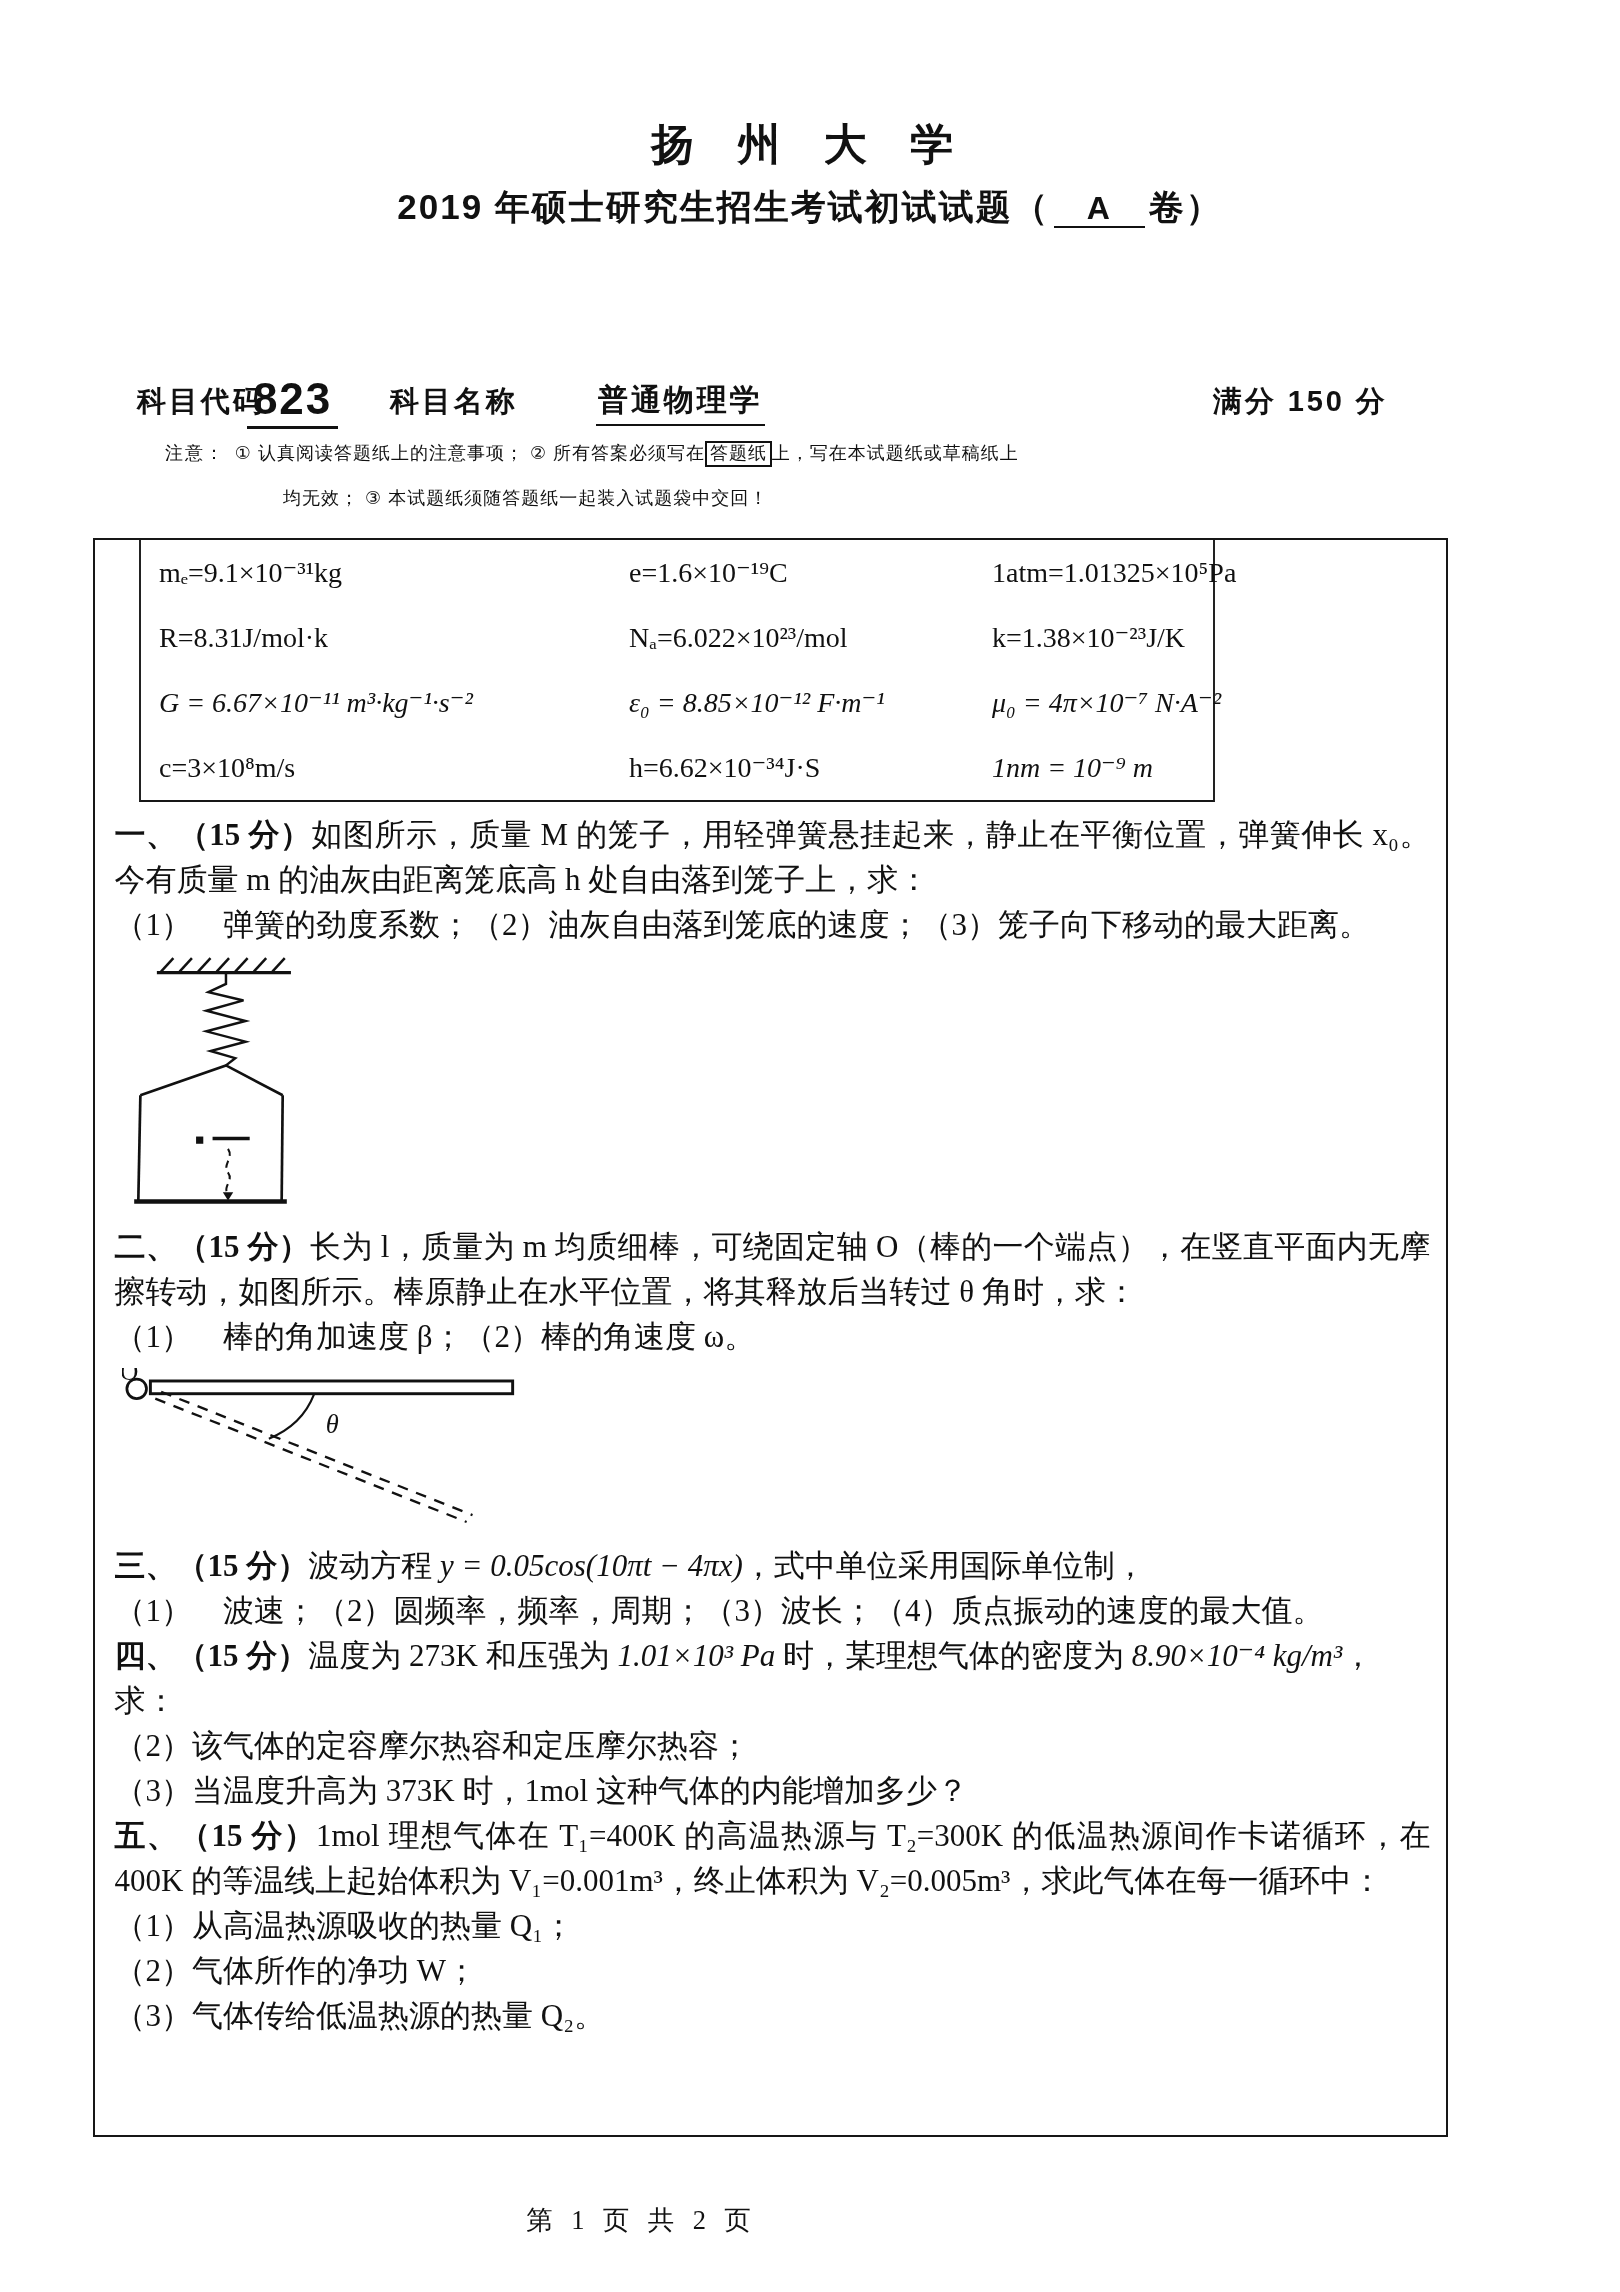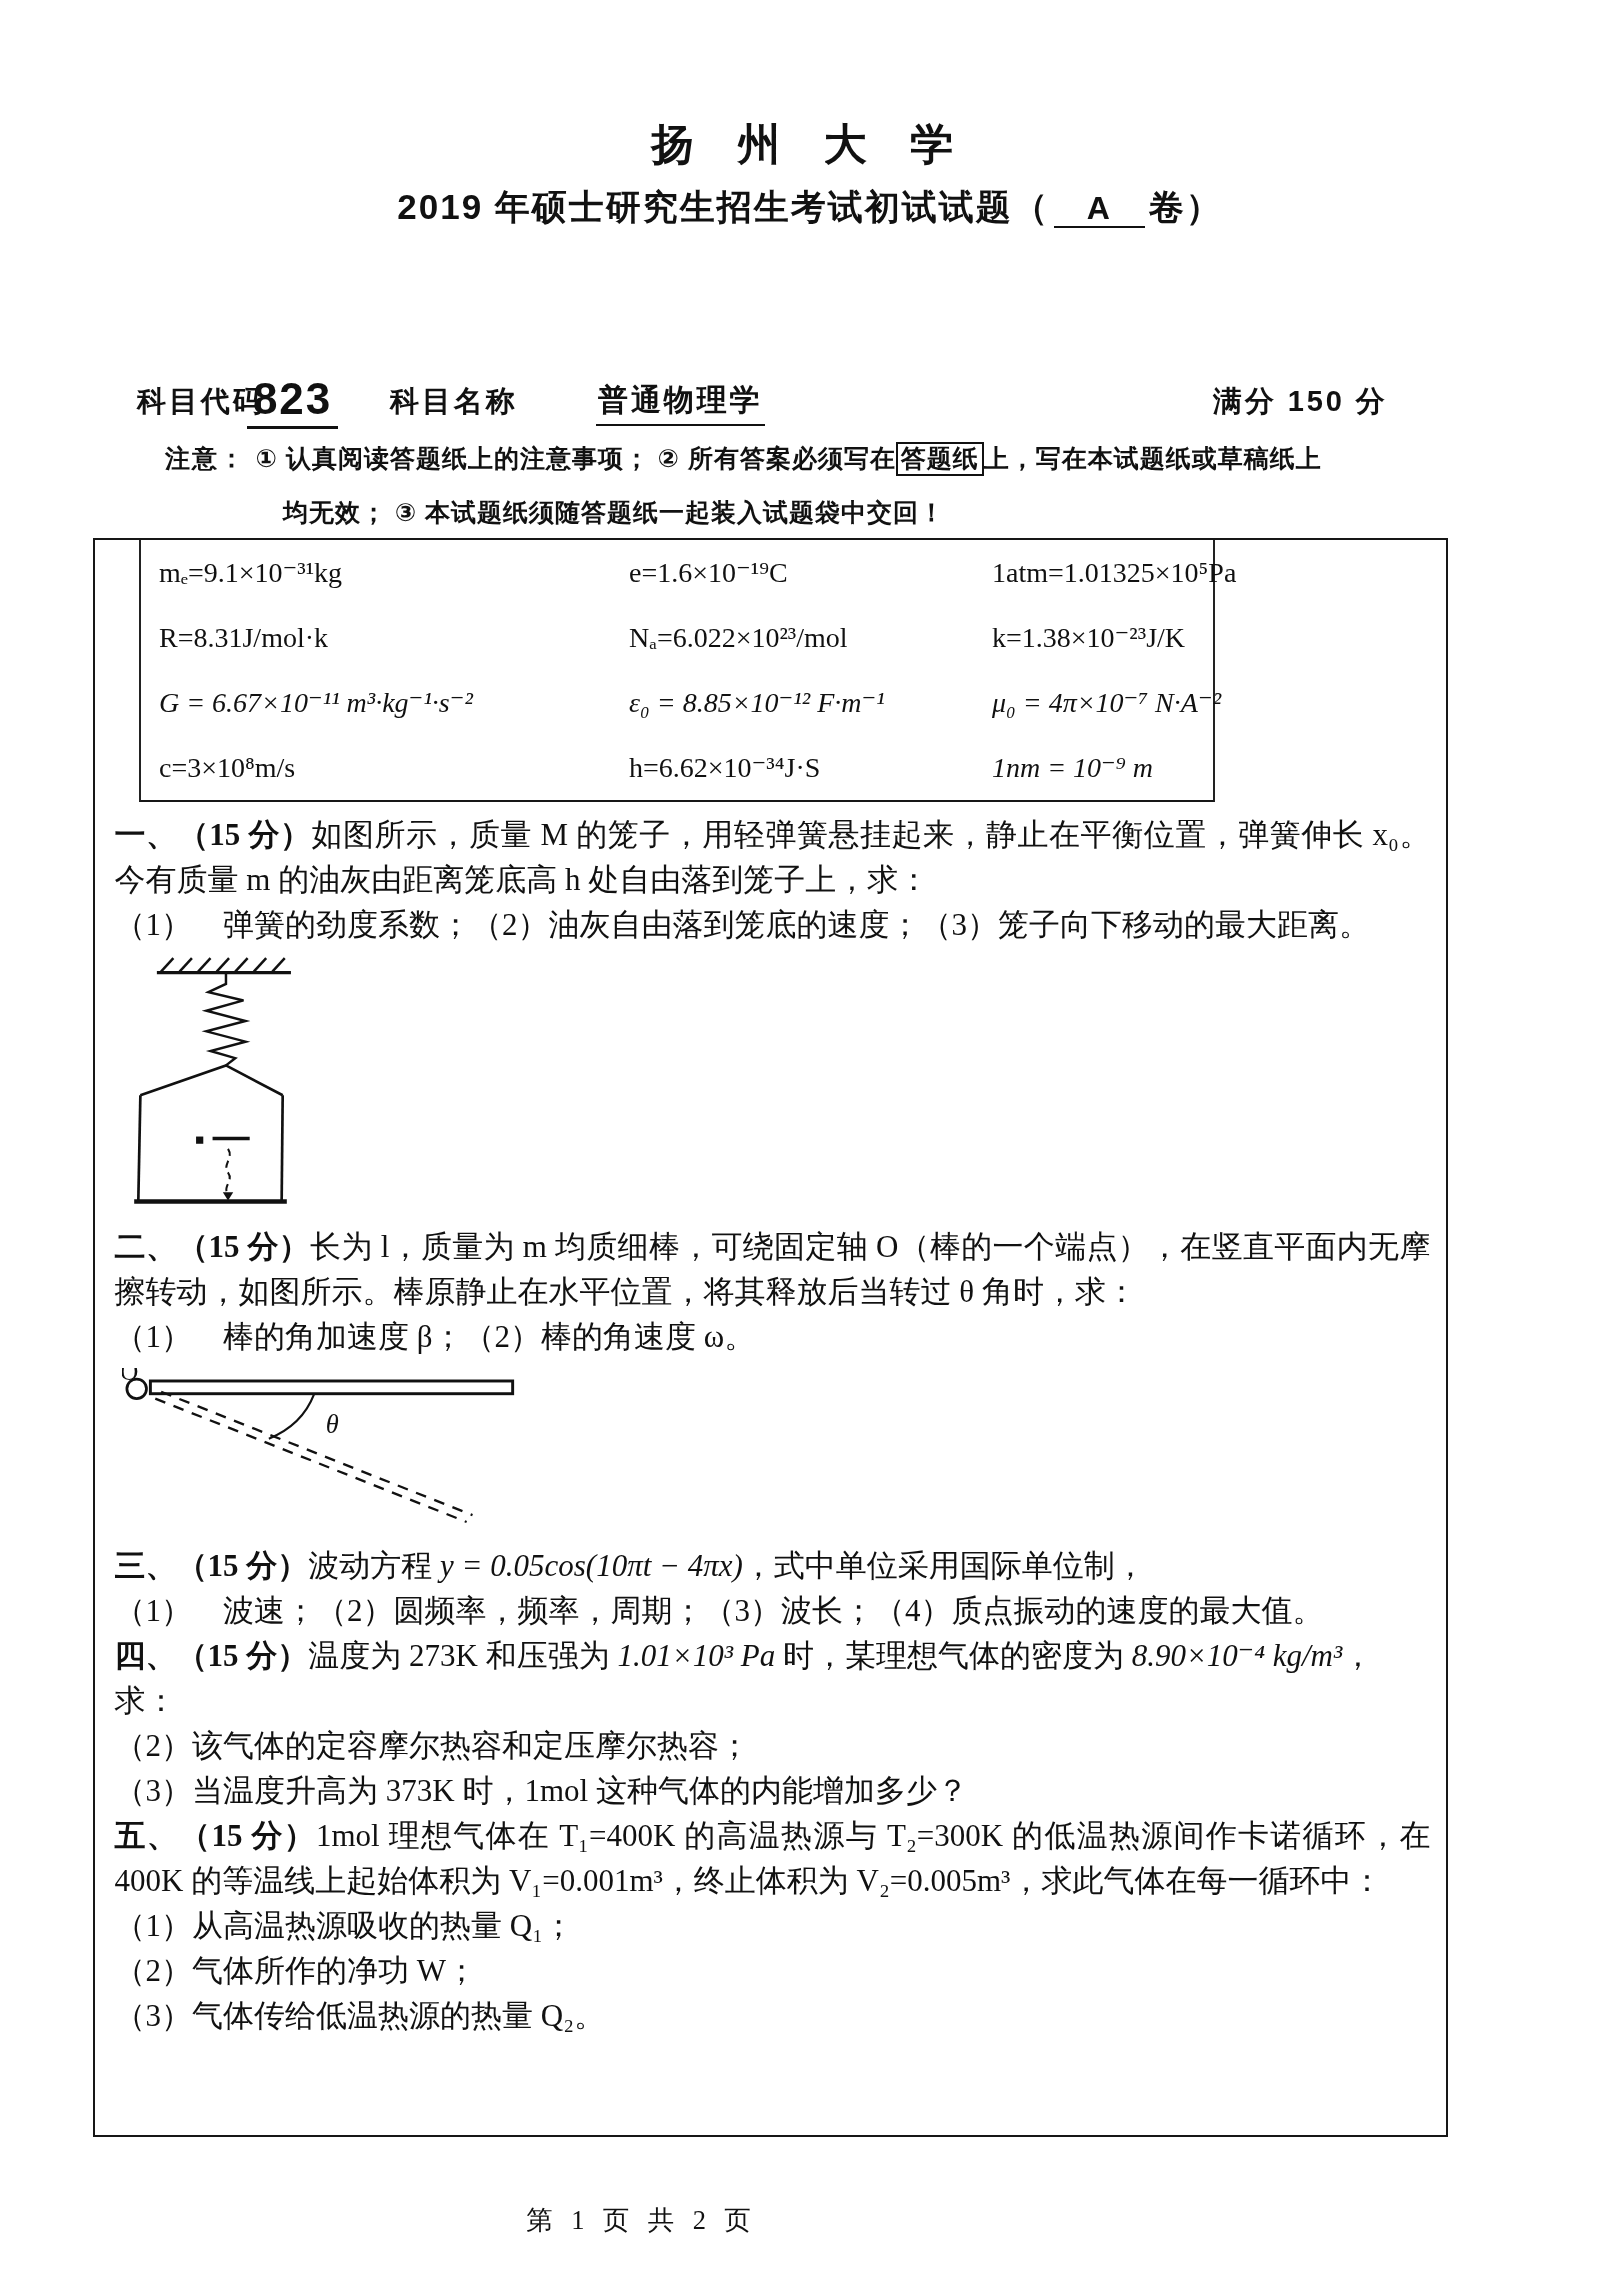--- a/index.html
+++ b/index.html
@@ -24,21 +24,21 @@
   }
   .meta-row{position:absolute;top:374px;left:0;width:1620px;height:59px;
     font-family:"Liberation Sans","DejaVu Sans",sans-serif;font-weight:bold;}
   .meta-row span{position:absolute;white-space:nowrap;}
   .m-label{font-size:29px;top:7.8px;letter-spacing:2.9px;}
   .m-code{font-size:44px;top:0px;border-bottom:3.9px solid #111;padding:0 5.9px 2px 5.9px;letter-spacing:2px;}
   .m-name{font-size:30px;top:5.9px;border-bottom:2.9px solid #111;padding:0 2px 2.9px 2px;letter-spacing:2.9px;}
   .notice{
     position:absolute;top:443px;left:165px;width:1304px;
     font-family:"Liberation Sans","DejaVu Sans",sans-serif;
-    font-weight:bold;font-size:25px;line-height:1.2;
+    font-weight:normal;font-size:18px;line-height:1.2;
   }
   .n-line{white-space:nowrap;letter-spacing:1px;}
   .n-line.n2{margin-top:23.5px;margin-left:118px;}
   .n-label{letter-spacing:2px;margin-right:9.8px;}
   .boxed{border:2px solid #111;padding:0 2.9px 2px 2.9px;}
   .outer-box{
     position:absolute;top:538px;left:93px;width:1355px;height:1599px;
     border:2.9px solid #161616;box-sizing:border-box;
   }
   .const-box{

